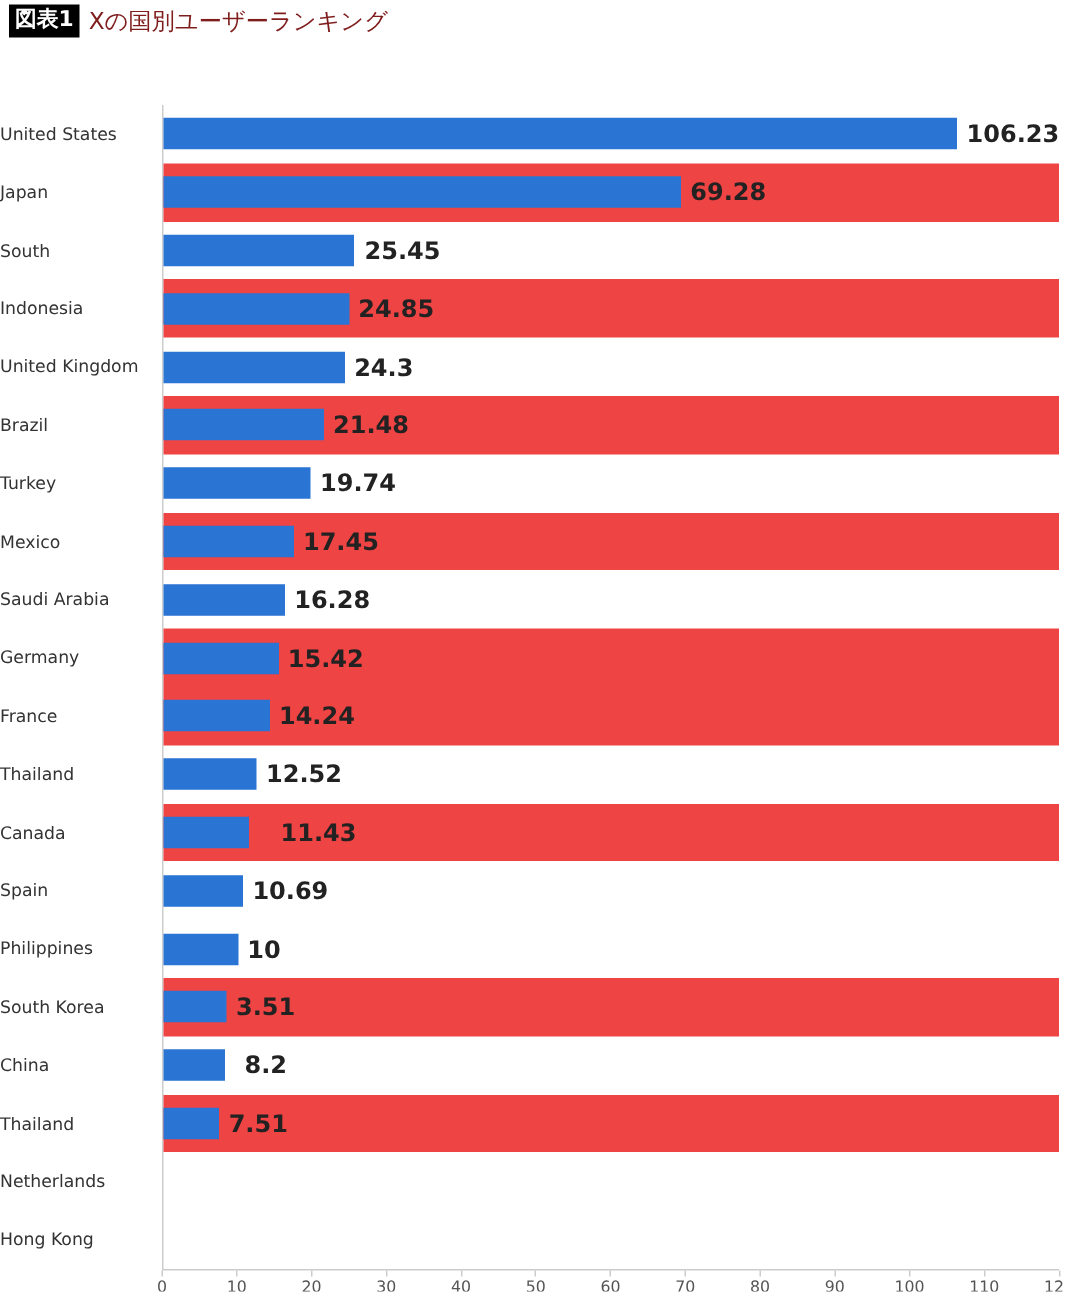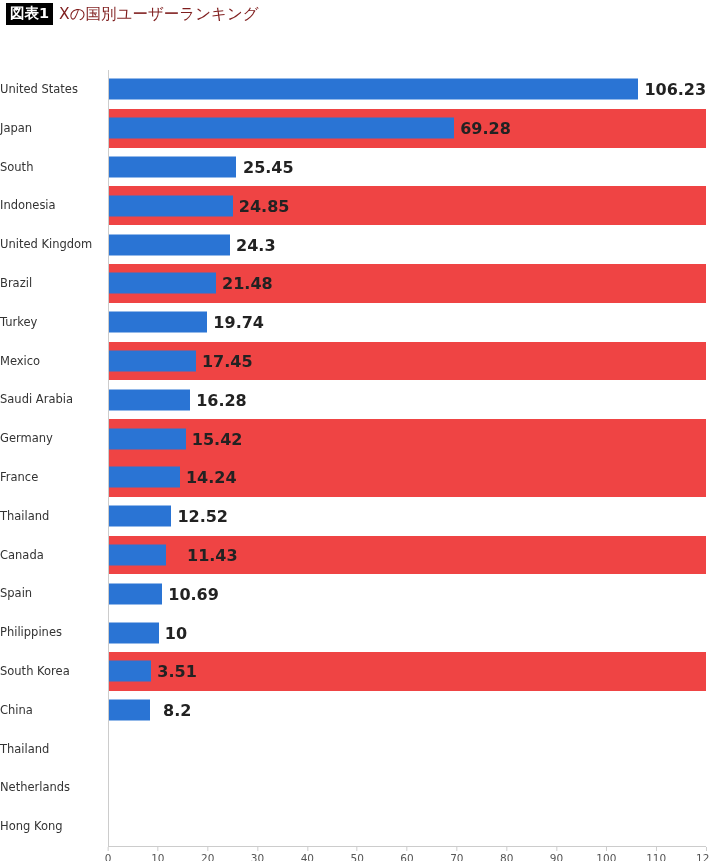--- a/index.html
+++ b/index.html
@@ -250,20 +250,24 @@
             <span class="value" style="left: 55.8333px;">10</span>
           </div>
           <div class="row alt">
             <div class="bar" style="width: 42.3085px;"></div>
             <span class="value" style="left: 48.3085px;">3.51</span>
           </div>
           <div class="row">
             <div class="bar" style="width: 40.8633px;"></div>
             <span class="value" style="left: 54px;">8.2</span>
           </div>
+          <div class="row alt">
+            <div class="bar" style="width: 37.4248px;"></div>
+            <span class="value" style="left: 43.4248px;">7.51</span>
+          </div>
         </div>
     </div>
 
     <div class="xaxis"></div>
     <div class="xticks" id="xticks">
         <div class="xtick" style="left: 0px;"><span class="tickmark"></span>0</div>
         <div class="xtick" style="left: 49.8333px;"><span class="tickmark"></span>10</div>
         <div class="xtick" style="left: 99.6667px;"><span class="tickmark"></span>20</div>
         <div class="xtick" style="left: 149.5px;"><span class="tickmark"></span>30</div>
         <div class="xtick" style="left: 199.333px;"><span class="tickmark"></span>40</div>

